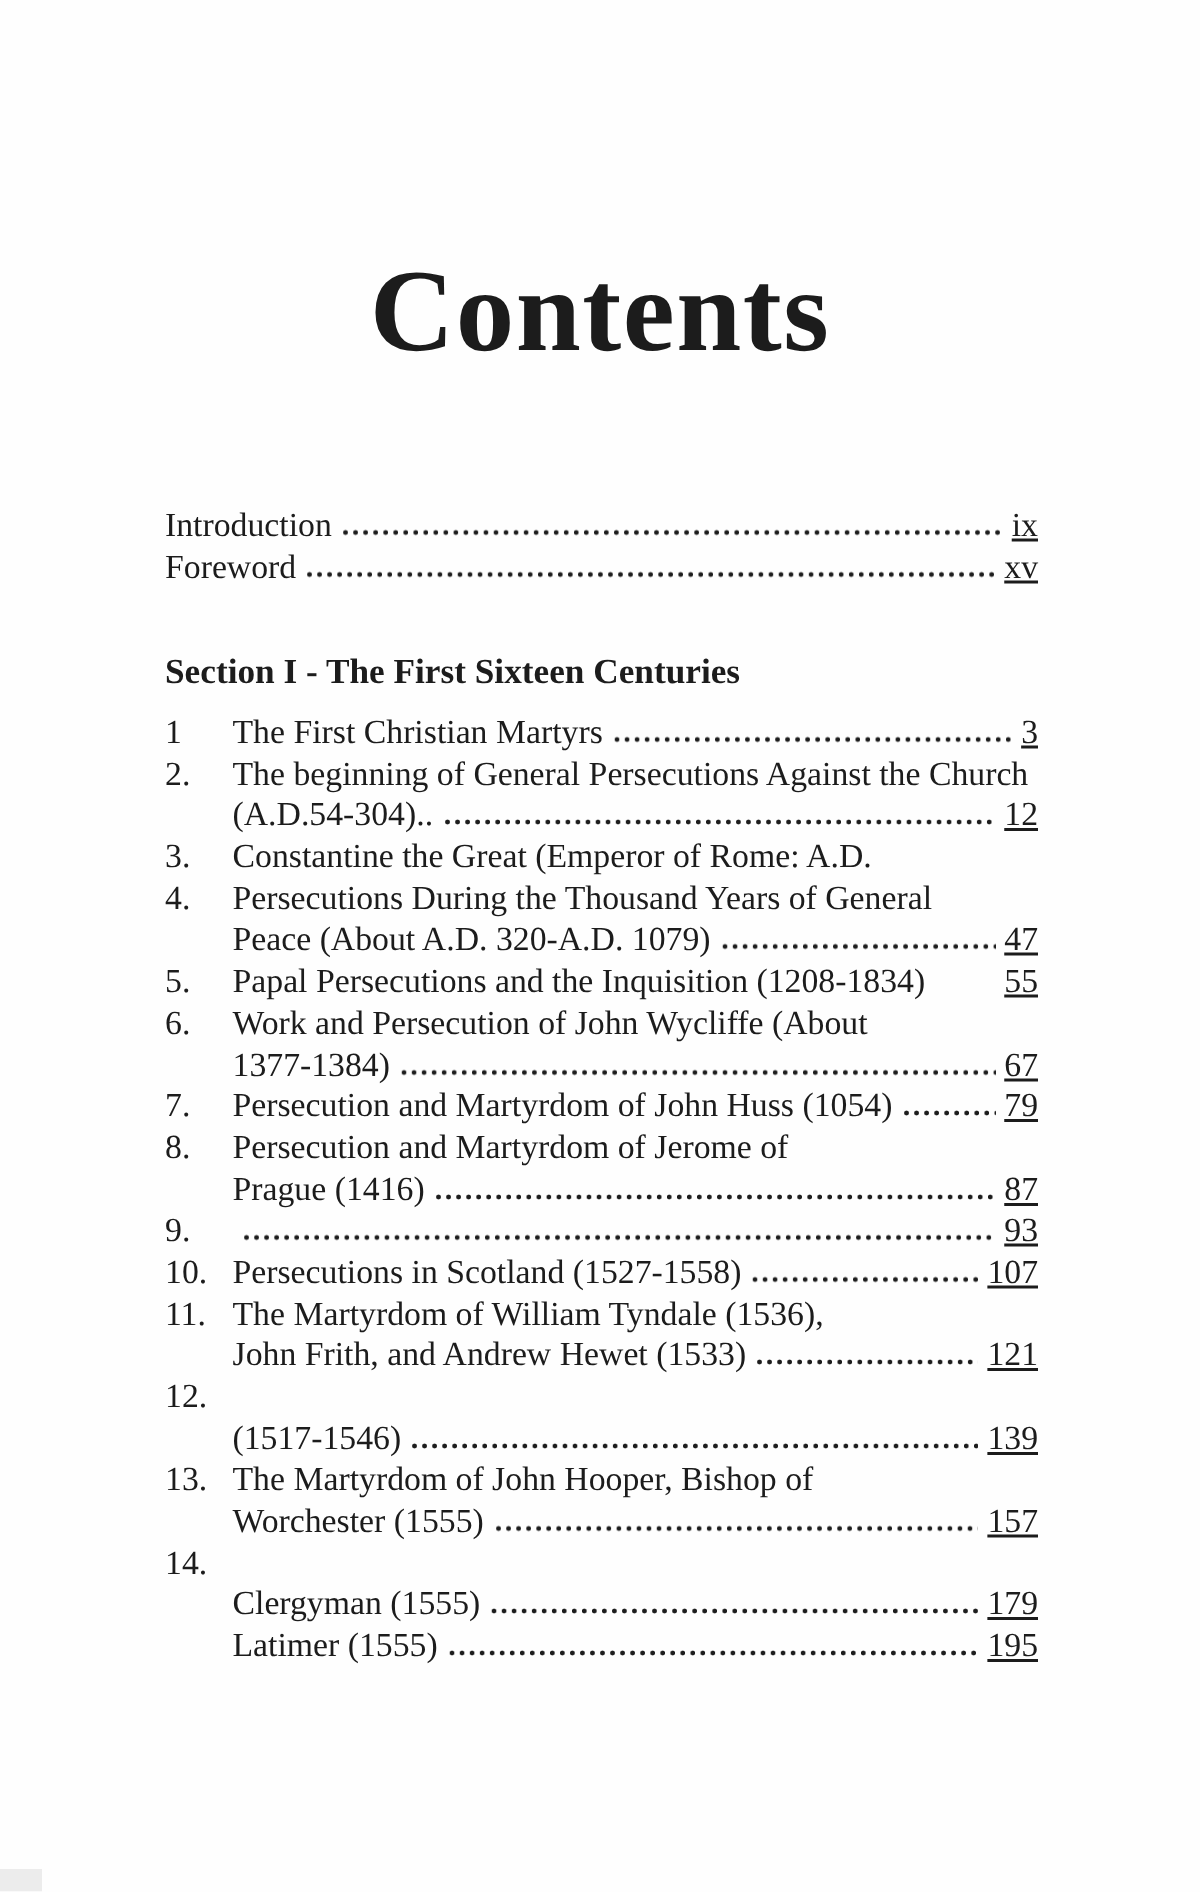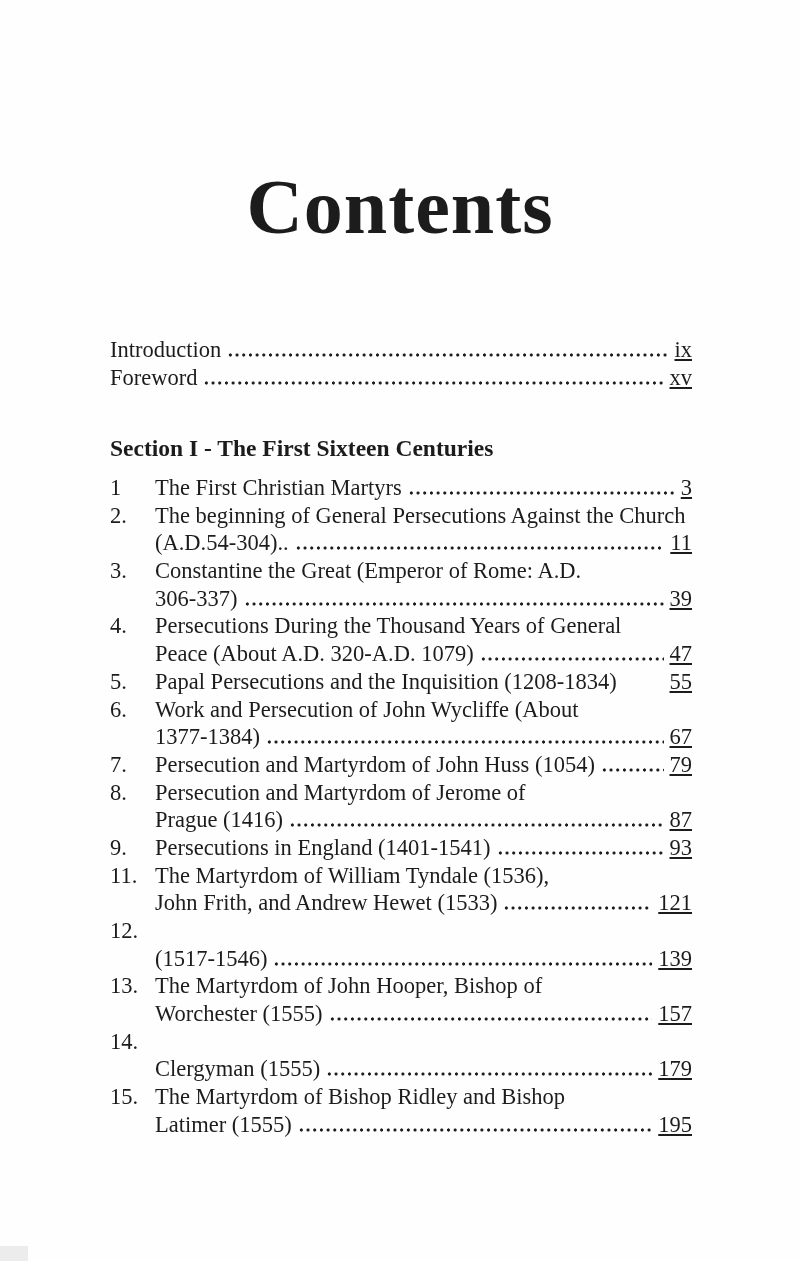--- a/index.html
+++ b/index.html
@@ -104,33 +104,27 @@
       <div class="row">
     <span class="num">2.</span>
     <span class="text">The beginning of General Persecutions Against the Church</span>
     <span class="leader hidden no-dots"></span>
 
   </div>
       <div class="row">
     <span class="num"></span>
     <span class="text">(A.D.54-304)..</span>
     <span class="leader"></span>
-    <span class="pg">11</span>
+    <span class="pg">12</span>
   </div>
       <div class="row">
     <span class="num">3.</span>
     <span class="text">Constantine the Great (Emperor of Rome: A.D.</span>
     <span class="leader hidden no-dots"></span>
 
-  </div>
-      <div class="row">
-    <span class="num"></span>
-    <span class="text">306-337)</span>
-    <span class="leader"></span>
-    <span class="pg">39</span>
   </div>
       <div class="row">
     <span class="num">4.</span>
     <span class="text">Persecutions During the Thousand Years of General</span>
     <span class="leader hidden no-dots"></span>
 
   </div>
       <div class="row">
     <span class="num"></span>
     <span class="text">Peace (About A.D. 320-A.D. 1079)</span>
@@ -168,23 +162,28 @@
 
   </div>
       <div class="row">
     <span class="num"></span>
     <span class="text">Prague (1416)</span>
     <span class="leader"></span>
     <span class="pg">87</span>
   </div>
       <div class="row">
     <span class="num">9.</span>
-    <span class="text">Persecutions in England (1401-1541)</span>
     <span class="leader"></span>
     <span class="pg">93</span>
+  </div>
+      <div class="row">
+    <span class="num">10.</span>
+    <span class="text">Persecutions in Scotland (1527-1558)</span>
+    <span class="leader"></span>
+    <span class="pg">107</span>
   </div>
       <div class="row">
     <span class="num">11.</span>
     <span class="text">The Martyrdom of William Tyndale (1536),</span>
     <span class="leader hidden no-dots"></span>
 
   </div>
       <div class="row">
     <span class="num"></span>
     <span class="text">John Frith, and Andrew Hewet (1533)</span>
@@ -219,26 +218,20 @@
     <span class="leader hidden no-dots"></span>
 
   </div>
       <div class="row">
     <span class="num"></span>
     <span class="text">Clergyman (1555)</span>
     <span class="leader"></span>
     <span class="pg">179</span>
   </div>
       <div class="row">
-    <span class="num">15.</span>
-    <span class="text">The Martyrdom of Bishop Ridley and Bishop</span>
-    <span class="leader hidden no-dots"></span>
-
-  </div>
-      <div class="row">
     <span class="num"></span>
     <span class="text">Latimer (1555)</span>
     <span class="leader"></span>
     <span class="pg">195</span>
   </div>
     </div>
 
   <div class="smudge"></div>
 </div>
 

